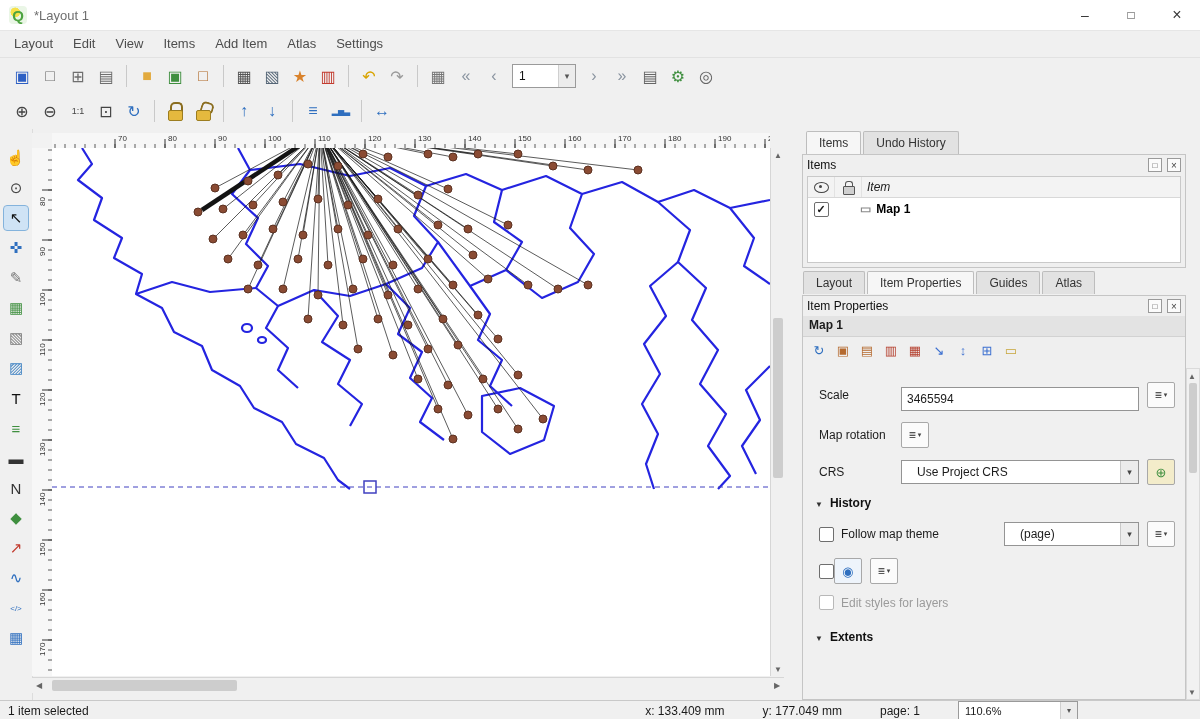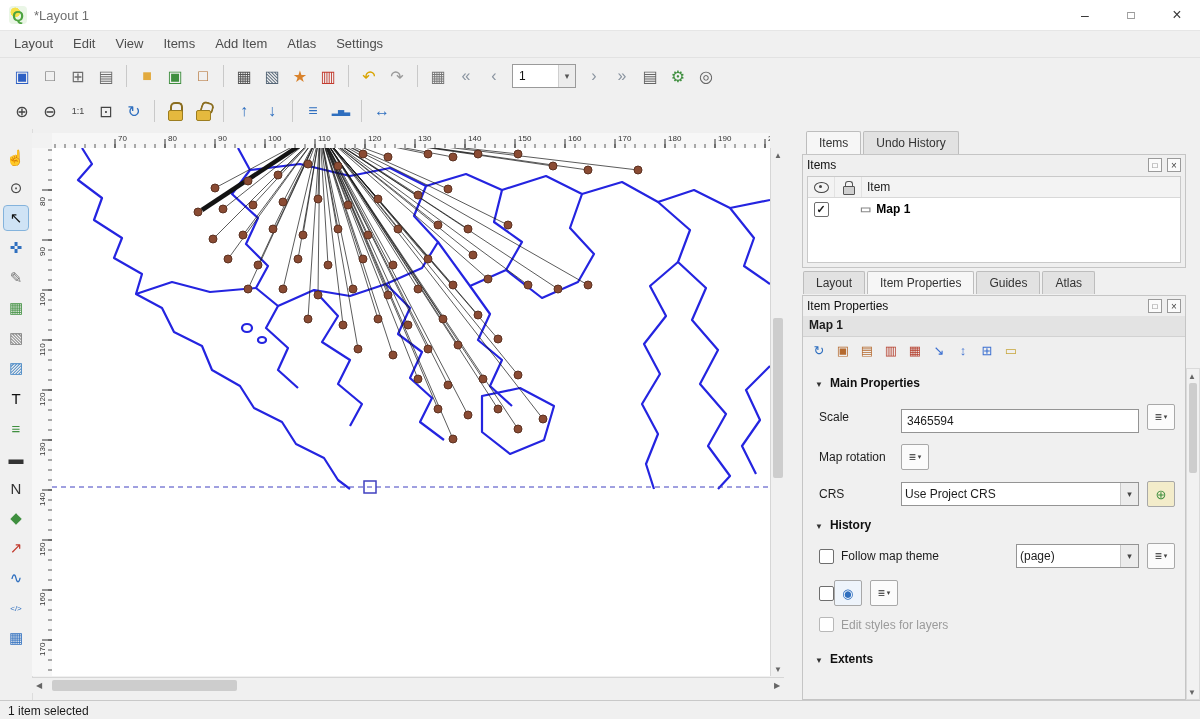--- a/index.html
+++ b/index.html
@@ -65,21 +65,21 @@
   #items-dock{top:23px;height:112px;}
   #props-dock{top:164px;bottom:0;overflow:hidden;}
   .dock-titlebar{height:18px;display:flex;align-items:center;padding:1px 4px;font-size:12px;color:#111;}
   .dock-btns{margin-left:auto;display:flex;gap:5px;color:#444;font-size:10px;}
   .dock-btn{width:12px;height:12px;display:grid;place-items:center;border:1px solid #9a9a9a;background:#fbfbfb;}
   .dock-btn.float::after{content:"□";font-size:8px;}
   .dock-btn.close::after{content:"×";font-size:10px;}
   .items-table{position:absolute;left:4px;top:21px;right:4px;bottom:4px;background:#fff;border:1px solid #c9c9c9;}
   .items-thead{display:flex;height:20px;background:#f3f3f3;border-bottom:1px solid #d8d8d8;align-items:center;font-size:12px;color:#222;}
   .th-cell{width:26px;display:grid;place-items:center;border-right:1px solid #e2e2e2;align-self:stretch;}
-  .th-item{flex:1;padding-left:5px;}
+  .th-item{flex:1;padding-left:5px;font-style:italic;}
   .mini-eye{width:13px;height:9px;border:1px solid #444;border-radius:50%;position:relative;}
   .mini-eye::after{content:"";position:absolute;left:4px;top:2px;width:3px;height:3px;background:#444;border-radius:50%;}
   .mini-lock{position:relative;width:13px;height:13px;}
   .mini-lock::before{content:"";position:absolute;left:3px;top:0;width:6px;height:5px;border:1px solid #555;border-bottom:none;border-radius:3px 3px 0 0;}
   .mini-lock::after{content:"";position:absolute;left:1px;top:5px;width:10px;height:7px;background:#cfcfcf;border:1px solid #555;border-radius:1px;}
   .items-row{display:flex;height:22px;align-items:center;}
   .cell-26{width:26px;display:grid;place-items:center;}
   .cell-item{flex:1;display:flex;align-items:center;gap:5px;font-weight:bold;color:#000;}
   .map-glyph{color:#8a8a8a;font-size:12px;}
 
@@ -93,21 +93,21 @@
   .props-content{position:absolute;left:0;top:64px;right:0;bottom:0;background:#f0f0f0;overflow:hidden;padding:8px 8px 0 10px;}
   .sec-h{display:flex;align-items:center;gap:7px;font-weight:bold;color:#101010;margin:8px 0 4px 2px;font-size:12px;}
   .tri::after{content:"▼";font-size:8px;color:#333;}
   .form-row{display:flex;align-items:center;margin:11px 2px 11px 6px;}
   .f-label{width:82px;flex:none;color:#1c1c1c;}
   .tinput{flex:1;height:22px;background:#fff;border:1px solid #949494;display:flex;align-items:center;padding-left:5px;margin-right:8px;position:relative;font-size:12px;margin-top:8px;}
   .spincol{position:absolute;right:0;top:0;bottom:0;width:15px;border-left:1px solid #c9c9c9;display:flex;flex-direction:column;background:#f2f2f2;}
   .spincol span{flex:1;display:grid;place-items:center;font-size:6px;color:#444;}
   .spin-up::after{content:"▴";}
   .spin-down::after{content:"▾";}
-  .dropdown{flex:1;height:22px;background:#fff;border:1px solid #949494;display:flex;align-items:center;padding-left:3px;margin-right:8px;font-size:12px;}
+  .dropdown{flex:1;height:22px;background:#fff;border:1px solid #949494;display:flex;align-items:center;padding-left:15px;margin-right:8px;font-size:12px;}
   .dd-arrow{margin-left:auto;width:17px;align-self:stretch;display:grid;place-items:center;background:#ececec;border-left:1px solid #c9c9c9;color:#444;font-size:9px;}
   .dd-arrow::after{content:"▾";}
   .ddbtn{width:26px;height:24px;background:#fbfbfb;border:1px solid #a8a8a8;border-radius:2px;display:flex;align-items:center;justify-content:center;gap:2px;font-size:12px;color:#222;flex:none;}
   .ddbtn::after{content:"▾";font-size:7px;color:#444;}
   .iconbtn{width:26px;height:24px;border:1px solid #a8a8a8;border-radius:2px;display:grid;place-items:center;font-size:13px;flex:none;}
   .globe{background:#f3ecca;color:#3f8f3f;}
   .eyebtn{background:#eef4fb;color:#2f6fbf;margin-right:8px;}
   .row-label{flex:1;margin-left:7px;}
   .disabled{color:#9b9b9b;}
   .sec-extents{margin-top:20px;}
@@ -639,24 +639,20 @@
           <span class="tbicon" style="color: rgb(181, 64, 47);">▥</span>
           <span class="tbicon" style="color: rgb(181, 64, 47);">▦</span>
           <span class="tbicon" style="color: rgb(59, 111, 208);">↘</span>
           <span class="tbicon" style="color: rgb(59, 111, 208);">↕</span>
           <span class="tbicon" style="color: rgb(59, 111, 208);">⊞</span>
           <span class="tbicon" style="color: rgb(199, 165, 58);">▭</span>
         </div>
 
       <div class="props-content">
 
-        <div class="sec-h">
-          <span class="tri"></span>
-          <span>Main Properties</span>
-        </div>
 
         <div class="form-row">
           <span class="f-label">Scale</span>
           <span class="tinput">
               <span>3465594</span>
             </span>
           <span class="ddbtn">≡</span>
         </div>
 
         <div class="form-row">
@@ -710,15 +706,24 @@
 
     <div class="pscroll">
       <span class="sarr up" style="top:0;left:-1px;width:12px;"></span>
       <div class="thumb" style="left:2px;top:14px;width:8px;height:90px;"></div>
       <span class="sarr down" style="bottom:0;left:-1px;width:12px;"></span>
     </div>
   </div>
 
   <div class="statusbar">
     <span class="sb-left">1 item selected</span>
+    <span class="sb-right">
+      <span>x: 133.409 mm</span>
+      <span>y: 177.049 mm</span>
+      <span>page: 1</span>
+      <span class="sb-combo">
+        <span class="sb-combo-val">110.6%</span>
+        <span class="sb-combo-arrow"></span>
+      </span>
+    </span>
   </div>
 
 </div>
 
 </body></html>

